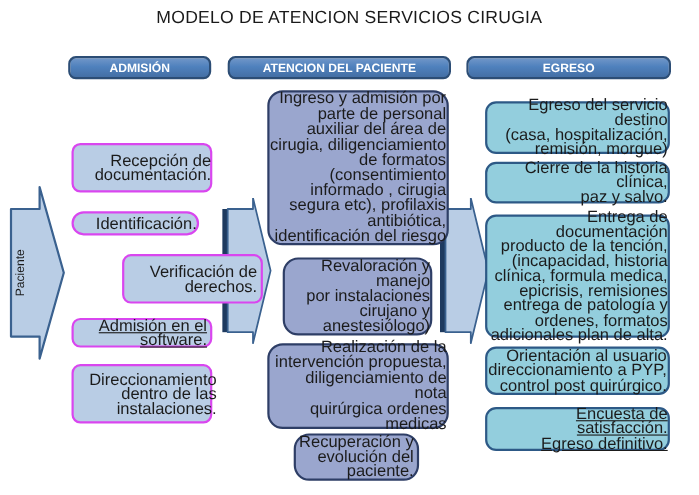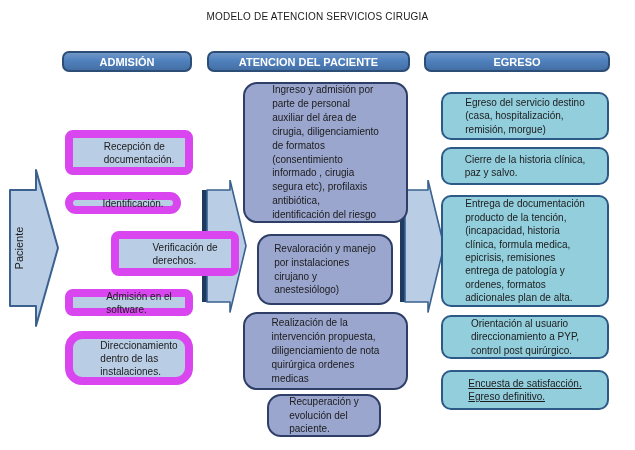--- a/index.html
+++ b/index.html
@@ -4,37 +4,37 @@
 <style>
   html,body{margin:0;padding:0;}
   body{
     width:635px;height:450px;position:relative;overflow:hidden;
     background:#ffffff;
     font-family:"Liberation Sans", sans-serif;
     color:#1b1b1b;
   }
   .title{
     position:absolute;left:0;top:9px;width:635px;
-    text-align:center;font-size:10px;line-height:15px;color:#1a1a1a;
+    text-align:center;font-size:16px;line-height:15px;color:#1a1a1a;
     letter-spacing:0.2px;
   }
   .hdr{
     position:absolute;top:51px;height:21px;box-sizing:border-box;
     border:2px solid #2c4d75;border-radius:7px;
     background:linear-gradient(#7096c8,#4f81bd 45%,#446fa5);
     color:#ffffff;font-size:11px;font-weight:bold;
     display:flex;align-items:center;justify-content:center;
   }
   .box{
     position:absolute;box-sizing:border-box;
     display:flex;align-items:center;justify-content:center;
-    text-align:left;white-space:pre-line;
-    font-size:10px;line-height:13px;
+    text-align:right;white-space:pre-line;
+    font-size:15px;line-height:13px;
   }
-  .c1{background:#b9cde5;border:8px solid #d946ef;border-radius:8px;padding-left:20px;}
+  .c1{background:#b9cde5;border:2px solid #d946ef;border-radius:8px;padding-left:20px;}
   .c2{background:#9aa6ce;border:2px solid #2e3e66;border-radius:14px;line-height:13.9px;}
   .c3{background:#93cedd;border:2px solid #2d5986;border-radius:10px;line-height:13.4px;}
   .arrow-svg{position:absolute;}
   .patient-label{
     position:absolute;left:-31px;top:242px;width:100px;
     text-align:center;font-size:11px;color:#1b1b1b;
     transform:rotate(-90deg);
   }
 </style>
 </head>
@@ -63,23 +63,23 @@
   <svg class="arrow-svg" style="left:400px;top:180px;" width="46" height="134">
     <rect x="0" y="10" width="9" height="112" fill="#1e3a5f"></rect>
     <polygon points="5,10 28,10 28,0 44,66 28,132 28,122 5,122" fill="#b9cde5" stroke="#3a618f" stroke-width="1.6" stroke-linejoin="round"></polygon>
   </svg>
 
   <div class="box c1" style="left:65px;top:130px;width:128px;height:45px;">Recepción de
 documentación.</div>
   <div class="box c1" style="left:65px;top:192px;width:116px;height:22px;border-radius:11px;">Identificación.</div>
   <div class="box c1" style="left:65px;top:231px;width:128px;height:45px;margin-left:46px;">Verificación de
 derechos.</div>
-  <div class="box c1" style="left:65px;top:289px;width:128px;height:27px;">Admisión en el
+  <div class="box c1" style="left:65px;top:289px;width:128px;height:27px;text-decoration:underline;">Admisión en el
 software.</div>
-  <div class="box c1" style="left:65px;top:331px;width:128px;height:54px;border-radius:17px;">Direccionamiento
+  <div class="box c1" style="left:65px;top:331px;width:128px;height:54px;">Direccionamiento
 dentro de las
 instalaciones.</div>
 
   <div class="box c2" style="left:243px;top:82px;width:165px;height:141px;line-height:13.9px;">Ingreso  y admisión por
 parte de personal
 auxiliar del área de
 cirugia, diligenciamiento
 de  formatos
 (consentimiento
 informado , cirugia

